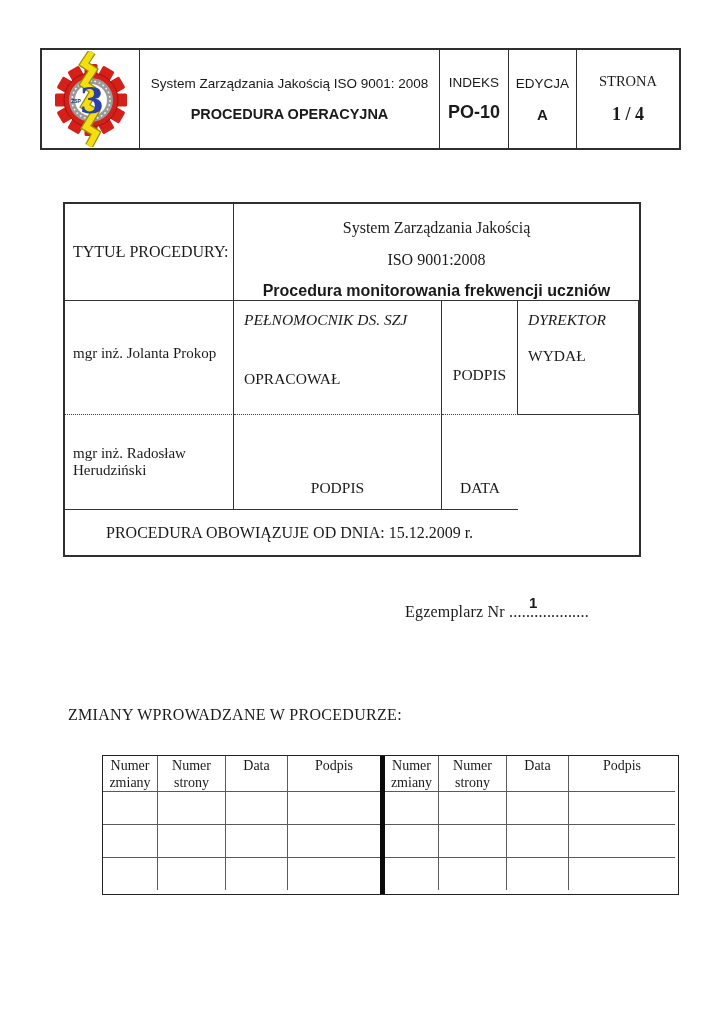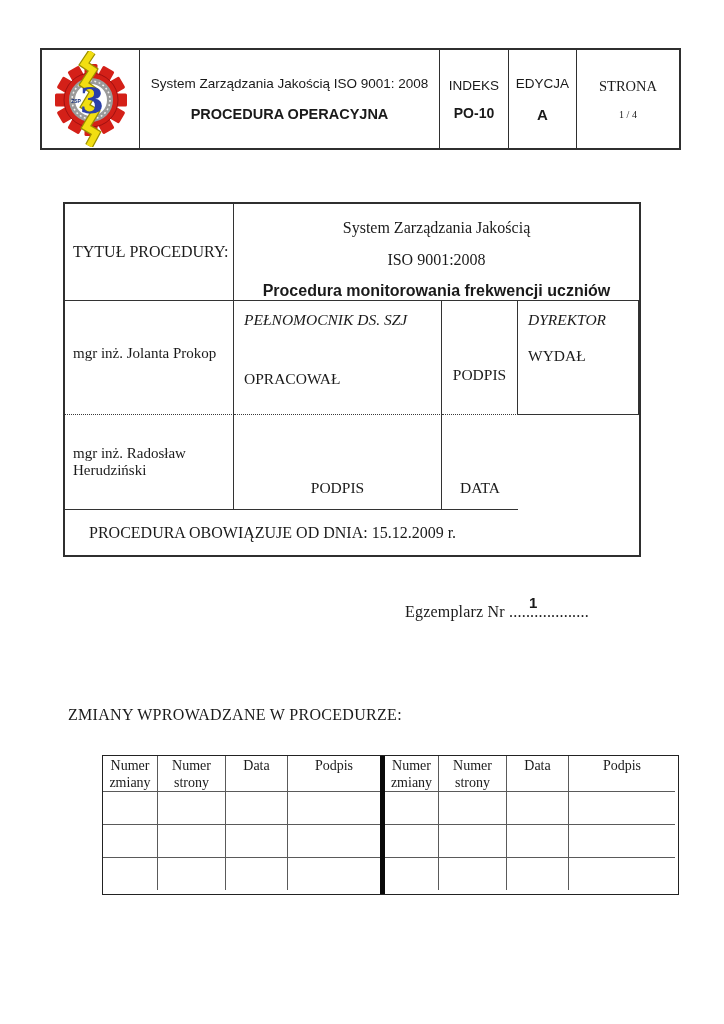--- a/index.html
+++ b/index.html
@@ -13,23 +13,23 @@
     align-items:center; justify-content:center; }
   .h-cell:last-child { border-right:none; }
   .h-logo { width:98px; }
   .h-title { width:300px; gap:15px; }
   .h-sys { font-family:"Liberation Sans", sans-serif; font-size:13.5px; }
   .h-proc { font-family:"Liberation Sans", sans-serif; font-size:14.5px; font-weight:bold; }
   .h-indeks { width:69px; gap:12px; }
   .h-edycja { width:68px; gap:15px; }
   .h-strona { width:102px; gap:14px; }
   .h-lab { font-family:"Liberation Sans", sans-serif; font-size:13.5px; }
-  .h-val { font-family:"Liberation Sans", sans-serif; font-size:14px; font-weight:bold; }
+  .h-val { font-family:"Liberation Sans", sans-serif; font-size:18px; font-weight:bold; }
   .h-lab-serif { font-size:14.5px; }
-  .h-val-serif { font-size:10px; font-weight:normal; }
+  .h-val-serif { font-size:18px; font-weight:bold; }
 
   
   .main-table { position:absolute; left:63px; top:202px; width:578px; height:355px;
     border:2px solid #2f2f2f; display:grid;
     grid-template-columns:169px 208px 76px 121px;
     grid-template-rows:97px 114px 95px 45px; }
   .mt-cell { border-right:1px solid #333; border-bottom:1px solid #333; overflow:hidden; }
   .mt-cell.last { border-right:none; }
   .mt-cell.dotted { border-bottom:1.5px dotted #3a3a3a; }
   .tytul-cell { display:flex; align-items:center; padding-left:8px; font-size:16px; }
@@ -41,21 +41,21 @@
   .role-cell { display:flex; flex-direction:column; justify-content:space-between;
     padding:10px 4px 26px 10px; font-size:15.5px; }
   .role-top { font-style:italic; }
   .role-cell-3 { justify-content:flex-start; gap:18px; padding-bottom:0; }
   .name-cell { display:flex; align-items:center; padding-left:8px; font-size:15px; }
   .name-cell-2 { padding-bottom:8px; }
   .sig-cell { display:flex; align-items:flex-end; justify-content:center; font-size:15.5px; }
   .sig-r2 { padding-bottom:30px; }
   .sig-r3 { padding-bottom:12px; }
   .effective-cell { grid-column:1/5; border-bottom:none; display:flex; align-items:center;
-    padding-left:24px; font-size:16px; }
+    padding-left:24px; font-size:16px;margin-left:17px; }
 
   
   .egzemplarz { position:absolute; left:405px; top:594px; width:220px; }
   .egz-num { position:absolute; left:124px; top:0; font-family:"Liberation Sans", sans-serif;
     font-weight:bold; font-size:15px; }
   .egz-line { padding-top:9px; font-size:16px; letter-spacing:0.2px; }
 
   
   .changes-heading { position:absolute; left:68px; top:706px; font-size:16px; letter-spacing:0.3px; }
   .bottom-table { position:absolute; left:62px; top:755px; width:577px; height:140px;

